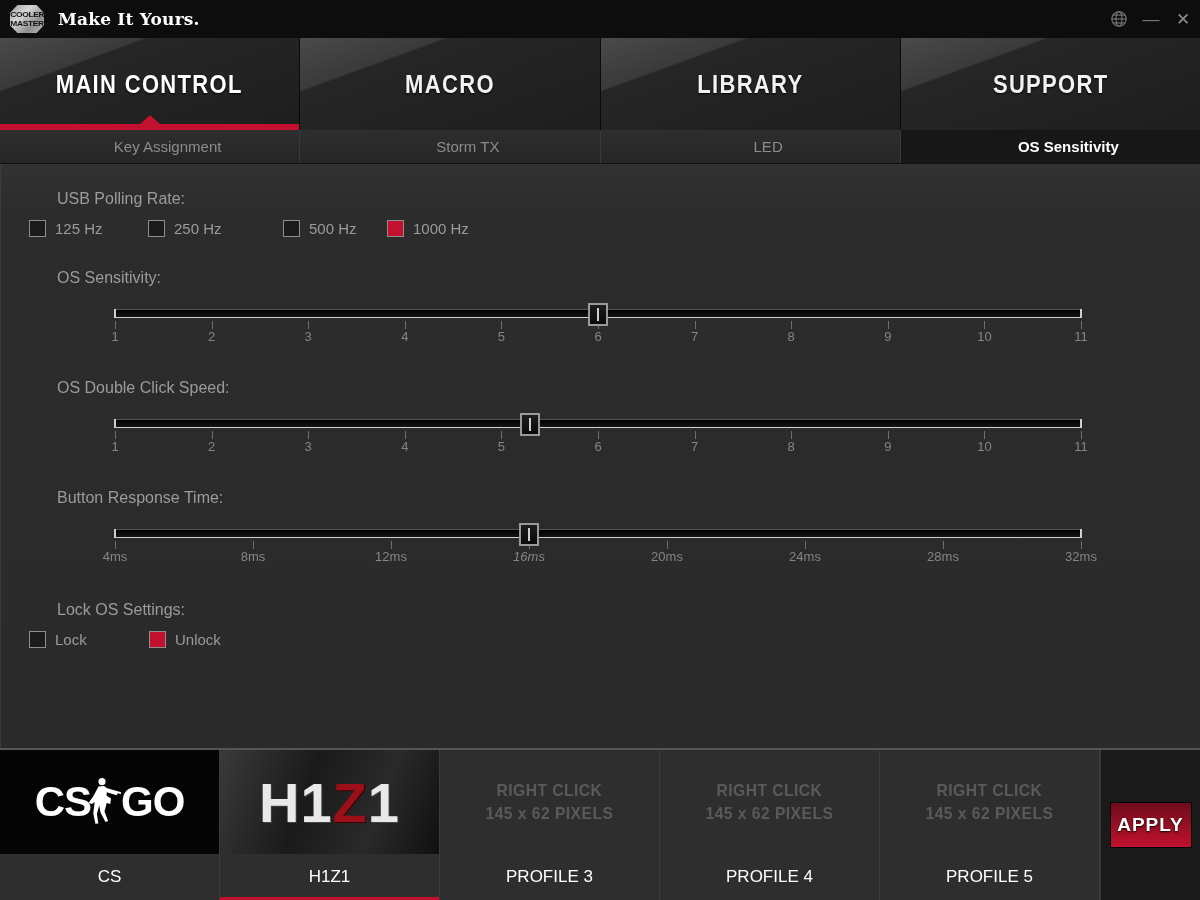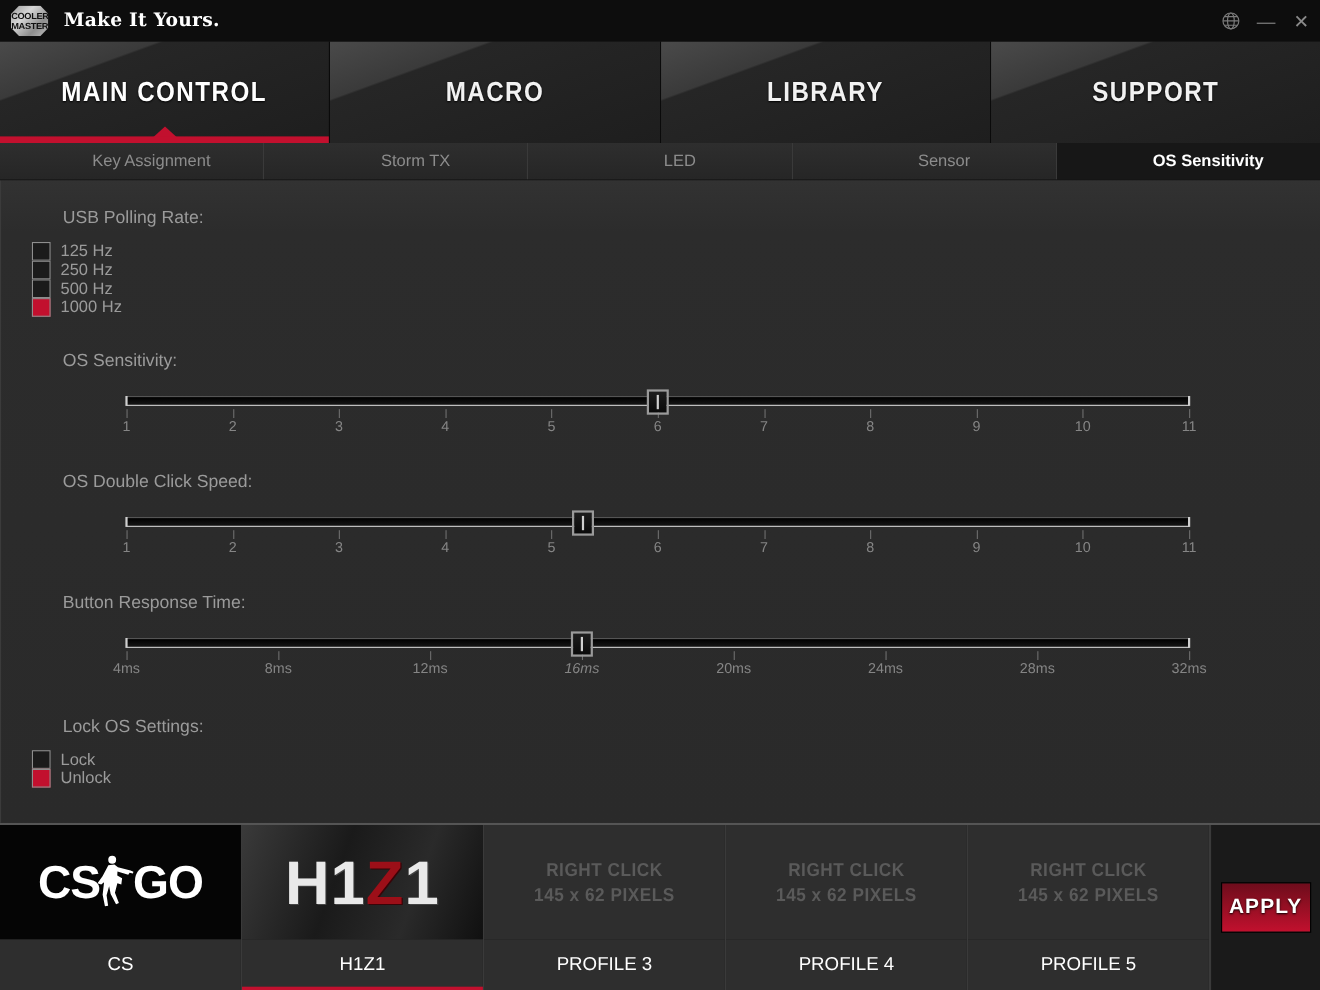--- a/index.html
+++ b/index.html
@@ -137,21 +137,21 @@
   }
   .section { margin-bottom: 4px; }
   .section-label {
     color: #9b9b9b;
     font-size: 16px;
     margin-left: 56px;
     margin-bottom: 12px;
   }
 
   
-  .cbrow { display: flex; margin-left: 28px; align-items: flex-start; flex-direction: column; }
+  .cbrow { display: flex; margin-left: 28px; align-items: flex-end; }
   .cbitem { display: flex; align-items: center; cursor: pointer; }
   .cbox {
     width: 17px; height: 17px;
     border: 1px solid #8e8e8e;
     background: #1b1b1b;
     margin-right: 9px;
     flex: 0 0 17px;
   }
   .cbox.checked { background: #c2102e; border-color: #8e8e8e; }
   .cblabel { color: #9b9b9b; font-size: 15px; }
@@ -335,21 +335,20 @@
     <div class="mtab">
       <span class="lbl">SUPPORT</span>
 
     </div>
   </div>
 
   <div class="subtabs">
     <div class="stab">Key Assignment</div>
     <div class="stab">Storm TX</div>
     <div class="stab">LED</div>
-    <div class="stab">Sensor</div>
     <div class="stab active">OS Sensitivity</div>
   </div>
 
   <div class="content">
 
     <div class="section">
       <div class="section-label">USB Polling Rate:</div>
       <div class="cbrow">
         <div class="cbitem" style="width:119px">
           <span class="cbox"></span>

